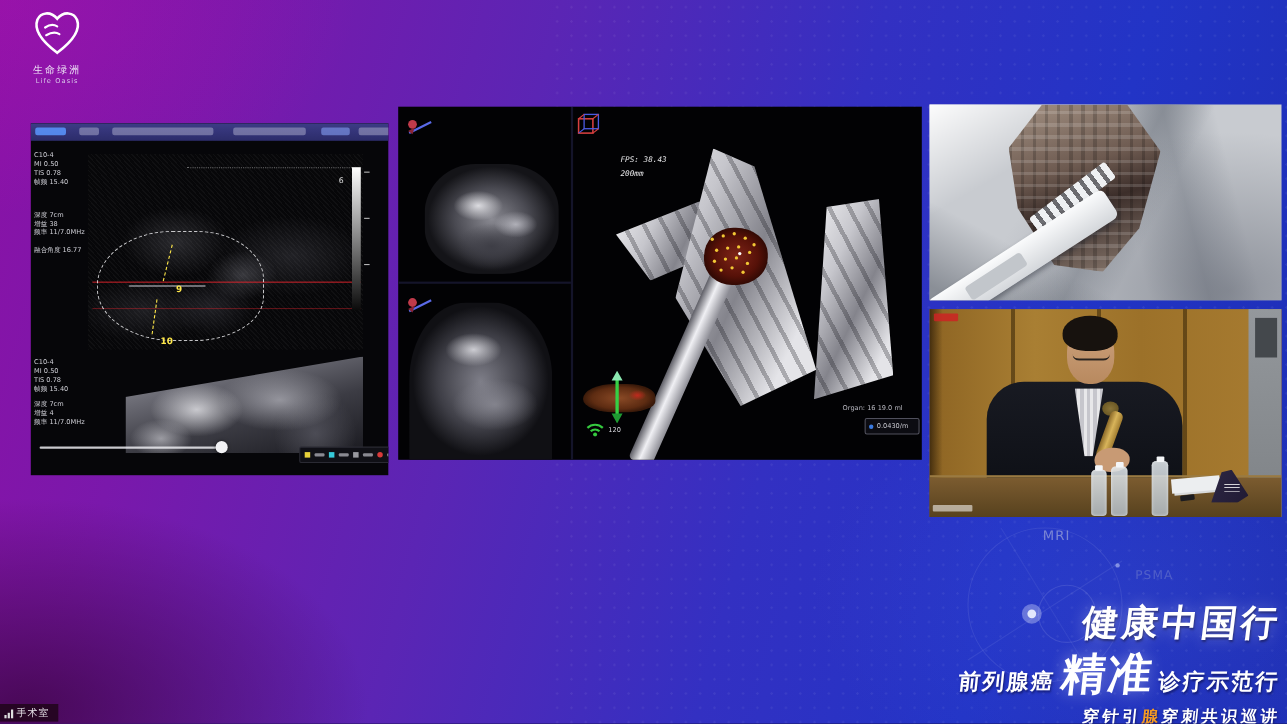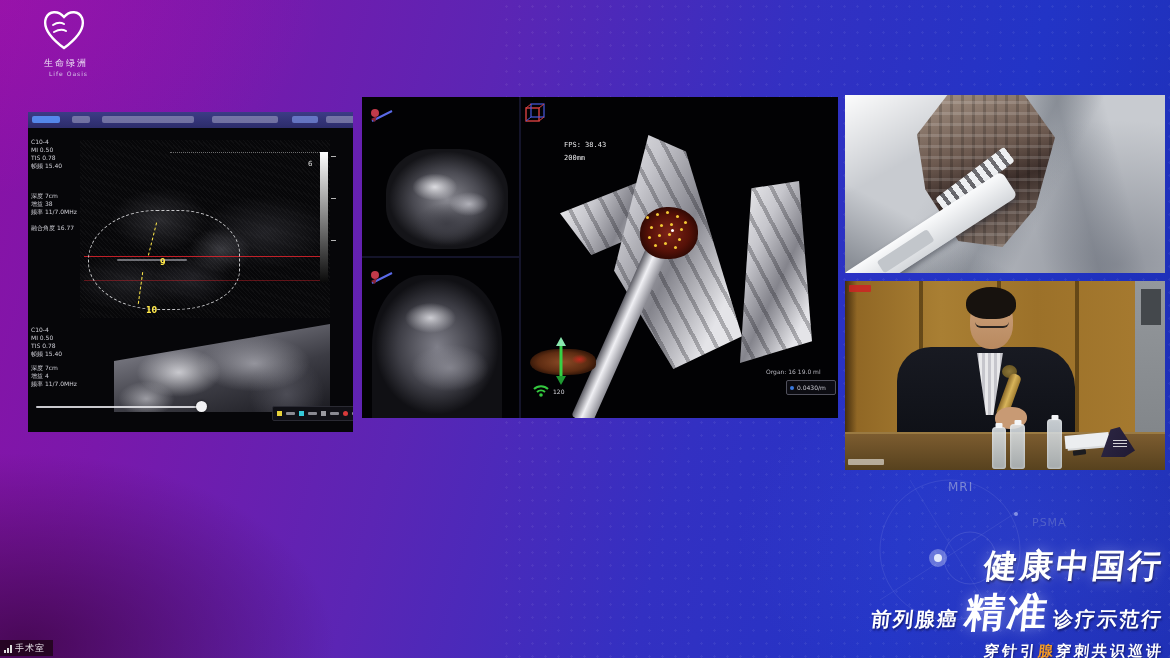--- a/index.html
+++ b/index.html
@@ -9,21 +9,21 @@
       radial-gradient(520px 320px at 2% 98%, rgba(45,0,42,.65), transparent 60%),
       radial-gradient(420px 280px at 88% 82%, rgba(120,140,255,.10), transparent 70%),
       radial-gradient(500px 300px at 0% 0%, rgba(190,20,180,.28), transparent 65%),
       linear-gradient(105deg,#8a12a6 0%,#7a18ab 16%,#5b25b4 38%,#3330c2 60%,#2234c6 78%,#1d2eb4 100%);
     color:#fff;}
   .abs{position:absolute;}
   .bg-dots{left:500px;top:0;right:0;bottom:0;
     background-image:radial-gradient(rgba(255,255,255,.06) 1px, transparent 1.3px);
     background-size:13px 13px;}
   
-  .logo{left:16px;top:8px;width:72px;text-align:right;}
+  .logo{left:16px;top:8px;width:72px;text-align:center;}
   .logo-cn{font-size:9px;color:#efe6f7;letter-spacing:2px;margin-top:1px;}
   .logo-en{font-size:6px;color:#d9c9ea;letter-spacing:1px;}
   
   .us{left:28px;top:112px;width:325px;height:320px;background:#060609;overflow:hidden;}
   .us-header{left:0;top:0;width:325px;height:16px;background:linear-gradient(#3c3c86,#2c2c6a);}
   .pill{position:absolute;top:4px;height:7px;border-radius:2px;background:rgba(215,215,235,.38);filter:blur(.6px);}
   .pill-brand{background:rgba(90,150,255,.85);}
   .us-params{font-size:6px;line-height:8px;color:#cfcfd6;}
   .us-img{left:52px;top:28px;width:250px;height:178px;overflow:hidden;
     background:
@@ -68,21 +68,21 @@
     background:
       radial-gradient(30px 18px at 40% 38%, rgba(240,240,244,.85), transparent 75%),
       radial-gradient(26px 16px at 68% 55%, rgba(210,210,218,.7), transparent 75%),
       radial-gradient(40px 26px at 50% 75%, rgba(60,60,68,.9), transparent 80%),
       radial-gradient(closest-side, #8a8a92 0%, #4a4a52 55%, #141418 95%);}
   .mri2{left:10px;top:178px;width:130px;height:143px;border-radius:40% 42% 0 0/50% 48% 0 0;
     background:
       radial-gradient(34px 20px at 45% 30%, rgba(235,235,240,.8), transparent 75%),
       radial-gradient(50px 30px at 60% 65%, rgba(160,160,170,.6), transparent 78%),
       radial-gradient(closest-side, #7e7e88 0%, #3e3e46 60%, #101014 95%);}
-  .fps-text{font-size:7px;color:#e8e8ea;line-height:9px;font-family:"DejaVu Sans Mono","Liberation Mono",monospace;}
+  .fps-text{font-size:7px;color:#e8e8ea;line-height:9px;font-family:"DejaVu Sans Mono","Liberation Mono",monospace;font-style:italic;}
   .plane{position:absolute;background:
       repeating-linear-gradient(62deg, transparent 0 12px, rgba(18,18,24,.28) 12px 16px),
       linear-gradient(115deg,#f0f0f2 0%,#c6c6cc 30%,#84848c 55%,#e4e4e8 82%);}
   .probe{left:252px;top:118px;width:22px;height:215px;transform:rotate(24deg);
     background:linear-gradient(90deg,#5e5e66,#f0f0f4 45%,#8e8e96);border-radius:10px 10px 4px 4px;}
   .gland{left:278px;top:110px;width:58px;height:52px;border-radius:46% 50% 48% 44%/50% 46% 48% 44%;
     background:radial-gradient(closest-side,#7e2418,#561108 70%,#330a04);}
   .seed{position:absolute;left:6px;top:9px;width:3px;height:3px;border-radius:50%;background:#f2c835;
     box-shadow:10px -3px #f2c835,20px -5px #f2c835,30px -1px #f2c835,38px 5px #f2c835,
       4px 10px #f2c835,14px 8px #f2c835,24px 7px #f2c835,34px 12px #f2c835,

